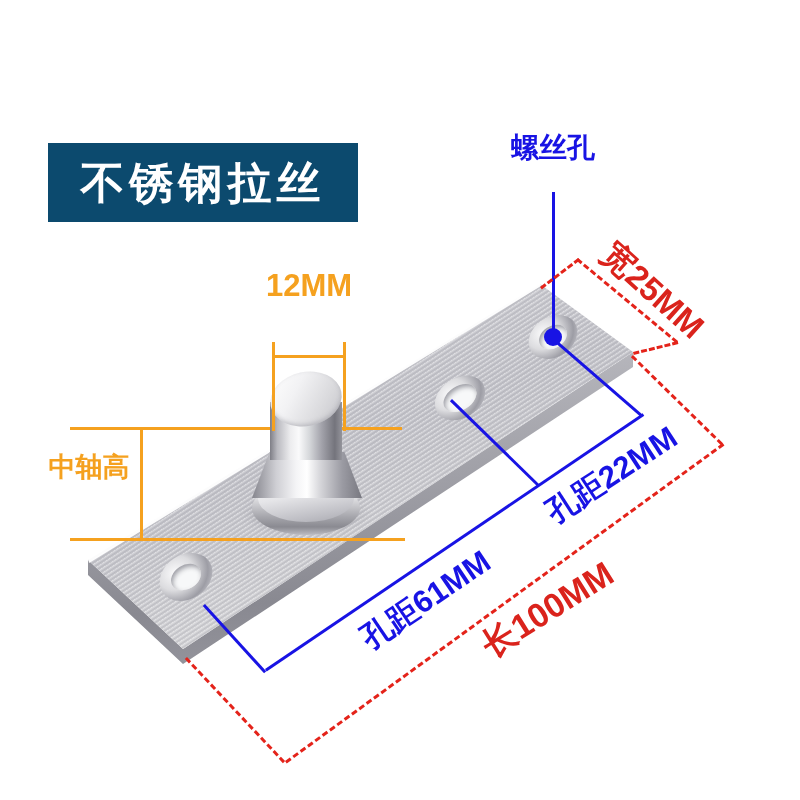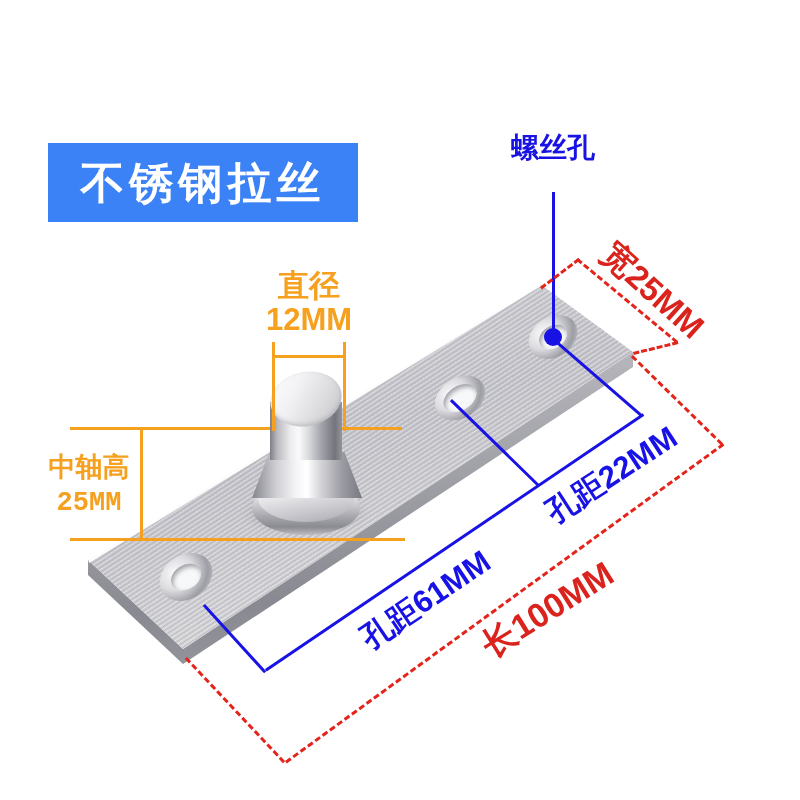--- a/index.html
+++ b/index.html
@@ -3,21 +3,21 @@
 <meta charset="utf-8">
 <style>
   html,body{margin:0;padding:0;background:#ffffff;}
   body{font-family:"Liberation Sans","DejaVu Sans",sans-serif;}
   #stage{position:relative;width:800px;height:800px;background:#ffffff;overflow:hidden;}
 
   
   #page-title{position:absolute;left:44px;top:48px;font-size:60px;font-weight:900;
     color:#151515;letter-spacing:2px;white-space:nowrap;}
   #material-badge{position:absolute;left:48px;top:143px;width:310px;height:79px;
-    background:#3b82f6;color:#ffffff;font-size:44px;font-weight:bold;letter-spacing:5px;
+    background:#0c4a6e;color:#ffffff;font-size:44px;font-weight:bold;letter-spacing:5px;
     text-align:center;line-height:79px;white-space:nowrap;}
 
   
   .full{position:absolute;left:0;top:0;width:800px;height:800px;}
   #plate-edge{clip-path:polygon(88px 560px,183px 649px,633px 352px,633px 367px,183px 664px,88px 575px);
     background:linear-gradient(175deg,#ededef 0%,#b9b9bf 45%,#898991 72%,#b5b5bb 100%);z-index:1;}
   #plate-top{clip-path:polygon(88px 560px,540px 284px,633px 352px,183px 649px);
     background:linear-gradient(160deg,#f2f2f4 0%,#d7d7db 28%,#c6c6cc 52%,#dededf 74%,#c0c0c6 100%);z-index:2;}
   #plate-brush{clip-path:polygon(88px 560px,540px 284px,633px 352px,183px 649px);
     background:repeating-linear-gradient(147deg,rgba(255,255,255,.55) 0px,rgba(255,255,255,0) 1.5px,
@@ -145,25 +145,23 @@
   <div id="ln-width-dim" class="ln red"></div>
   <div id="ln-width-ext2" class="ln red"></div>
   <div id="ln-length-ext2" class="ln red"></div>
   <div id="ln-length-dim" class="ln red"></div>
   <div id="ln-length-ext1" class="ln red"></div>
 
   <div id="lbl-screw" class="lbl lbl2 blue-t">
     <div>螺丝孔</div>
   </div>
   <div id="lbl-dia" class="lbl lbl2 orange-t">
-    <div>直径</div>
     <div>12MM</div>
   </div>
   <div id="lbl-height" class="lbl lbl2 orange-t">
     <div>中轴高</div>
-    <div>25MM</div>
   </div>
   <div id="lbl-kj61" class="lbl rot blue-t">孔距61MM</div>
   <div id="lbl-kj22" class="lbl blue-t">孔距22MM</div>
   <div id="lbl-c100" class="lbl red-t">长100MM</div>
   <div id="lbl-k25" class="lbl red-t">宽25MM</div>
 
 </div>
 
 </body></html>

